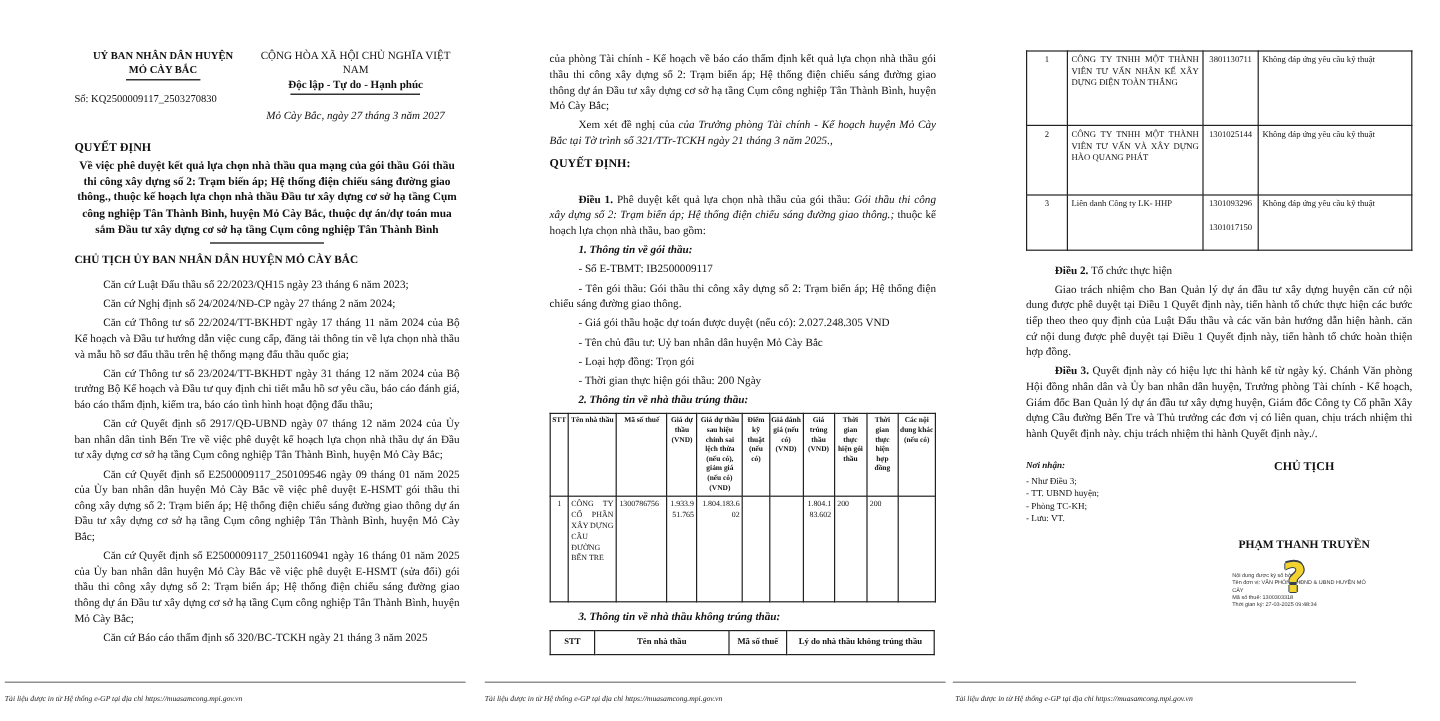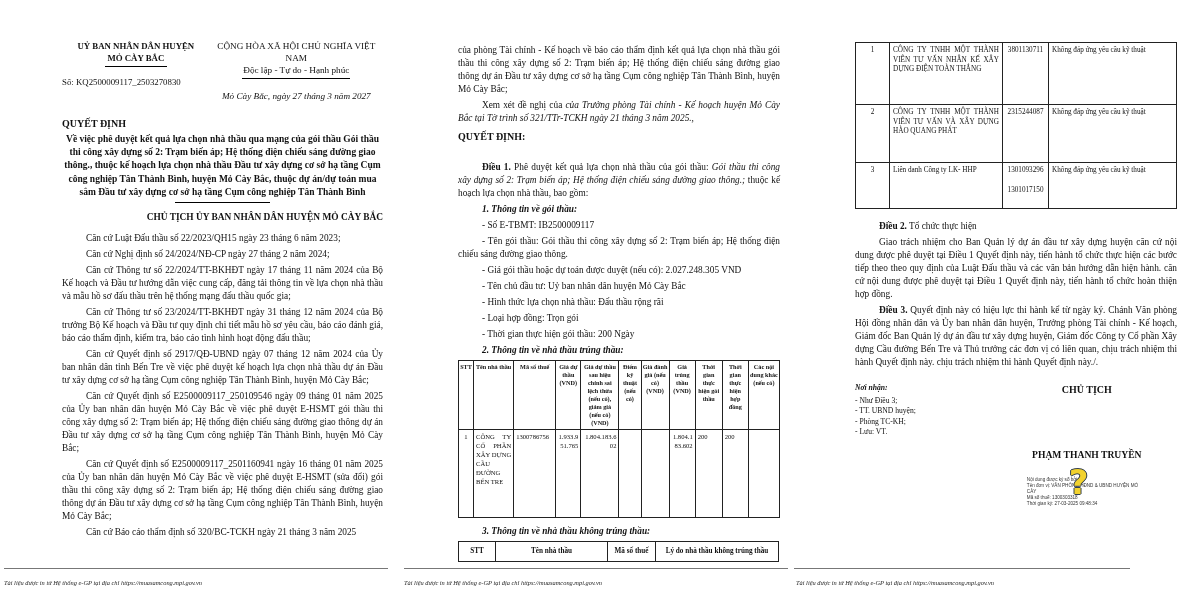--- a/index.html
+++ b/index.html
@@ -15,21 +15,21 @@
   .hdr { display:flex; }
   .hdr-l { width:46%; text-align:center; font-weight:bold; font-size:8.8px; line-height:12px; }
   .hdr-r { width:54%; text-align:center; font-size:9.2px; line-height:12px; }
   .rule-s { border-bottom:1px solid #000; margin:2px auto 0; }
   .doc-no { text-align:left; font-weight:normal; margin-top:9px; font-size:8.8px; }
   .dateline { font-style:italic; margin-top:11px; }
 
   .c-head { text-align:left; font-weight:bold; font-size:10px; margin-top:15px; }
   .doc-title { text-align:center; font-weight:bold; font-size:9.5px; line-height:13.2px; margin-top:3px; }
   .title-rule { border-bottom:1px solid #000; width:95px; margin:3px auto 8px; }
-  .authority { text-align:right; font-weight:bold; font-size:9.4px; margin-top:6px; margin-bottom:8px; }
+  .authority { text-align:left; font-weight:bold; font-size:9.4px; margin-top:6px; margin-bottom:8px; }
 
   p.body { text-align:justify; text-indent:24px; margin-bottom:3px; }
   p.noindent { text-indent:0; }
   .bi { font-weight:bold; font-style:italic; }
 
   
   table { border-collapse:collapse; table-layout:fixed; }
   td,th { border:1px solid #222; vertical-align:top; overflow-wrap:anywhere; }
   .wtab { width:322px; margin-top:2px; }
   .wtab th { font-size:6.2px; line-height:8px; font-weight:bold; text-align:center; padding:2px 1px; }
@@ -70,21 +70,21 @@
   <div class="page page1">
     <div class="hdr">
       <div class="hdr-l">
         <div>UỶ BAN NHÂN DÂN HUYỆN</div>
         <div>MỎ CÀY BẮC</div>
         <div class="rule-s" style="width:62px"></div>
         <div class="doc-no">Số: KQ2500009117_2503270830</div>
       </div>
       <div class="hdr-r">
         <div style="font-weight:normal">CỘNG HÒA XÃ HỘI CHỦ NGHĨA VIỆT NAM</div>
-        <div style="font-weight:normal">Độc lập - Tự do - Hạnh phúc</div>
+        <div style="font-weight:bold">Độc lập - Tự do - Hạnh phúc</div>
         <div class="rule-s" style="width:108px"></div>
         <div class="dateline">Mỏ Cày Bắc, ngày 27 tháng 3 năm 2027</div>
       </div>
     </div>
 
     <div class="c-head">QUYẾT ĐỊNH</div>
     <div class="doc-title">Về việc phê duyệt kết quả lựa chọn nhà thầu qua mạng của gói thầu Gói thầu thi công xây dựng số 2: Trạm biến áp; Hệ thống điện chiếu sáng đường giao thông., thuộc kế hoạch lựa chọn nhà thầu Đầu tư xây dựng cơ sở hạ tầng Cụm công nghiệp Tân Thành Bình, huyện Mỏ Cày Bắc, thuộc dự án/dự toán mua sắm Đầu tư xây dựng cơ sở hạ tầng Cụm công nghiệp Tân Thành Bình</div>
     <div class="title-rule"></div>
     <div class="authority">CHỦ TỊCH ỦY BAN NHÂN DÂN HUYỆN MỎ CÀY BẮC</div>
 
@@ -106,21 +106,20 @@
 
     <div class="c-head" style="margin-top:5px">QUYẾT ĐỊNH:</div>
 
     <p class="body" style="margin-top:18px"><b>Điều 1.</b><span> Phê duyệt kết quả lựa chọn nhà thầu của gói thầu: </span><i>Gói thầu thi công xây dựng số 2: Trạm biến áp; Hệ thống điện chiếu sáng đường giao thông.;</i><span> thuộc kế hoạch lựa chọn nhà thầu, bao gồm:</span></p>
 
     <p class="body bi">1. Thông tin về gói thầu:</p>
     <p class="body">- Số E-TBMT: IB2500009117</p>
     <p class="body">- Tên gói thầu: Gói thầu thi công xây dựng số 2: Trạm biến áp; Hệ thống điện chiếu sáng đường giao thông.</p>
     <p class="body">- Giá gói thầu hoặc dự toán được duyệt (nếu có): 2.027.248.305 VND</p>
     <p class="body">- Tên chủ đầu tư: Uỷ ban nhân dân huyện Mỏ Cày Bắc</p>
-    <p class="body">- Hình thức lựa chọn nhà thầu: Đấu thầu rộng rãi</p>
     <p class="body">- Loại hợp đồng: Trọn gói</p>
     <p class="body">- Thời gian thực hiện gói thầu: 200 Ngày</p>
     <p class="body bi">2. Thông tin về nhà thầu trúng thầu:</p>
 
     <table class="wtab">
       <colgroup>
         <col style="width:15px">
           <col style="width:40px">
           <col style="width:42px">
           <col style="width:25px">
@@ -194,21 +193,21 @@
       <tbody>
           <tr style="height:62px">
         <td class="stt">1</td>
         <td class="name">CÔNG TY TNHH MỘT THÀNH VIÊN TƯ VẤN NHÂN KẾ XÂY DỰNG ĐIỆN TOÀN THẮNG</td>
         <td class="tax">3801130711</td>
         <td>Không đáp ứng yêu cầu kỹ thuật</td>
       </tr>
       <tr style="height:58px">
         <td class="stt">2</td>
         <td class="name">CÔNG TY TNHH MỘT THÀNH VIÊN TƯ VẤN VÀ XÂY DỰNG HÀO QUANG PHÁT</td>
-        <td class="tax">2315244087</td>
+        <td class="tax">1301025144</td>
         <td>Không đáp ứng yêu cầu kỹ thuật</td>
       </tr>
       <tr style="height:46px">
         <td class="stt">3</td>
         <td class="name">Liên danh Công ty LK- HHP</td>
         <td class="tax"><span>1301093296</span><span class="tax2">1301017150</span></td>
         <td>Không đáp ứng yêu cầu kỹ thuật</td>
       </tr>
     </tbody>
       </table>

